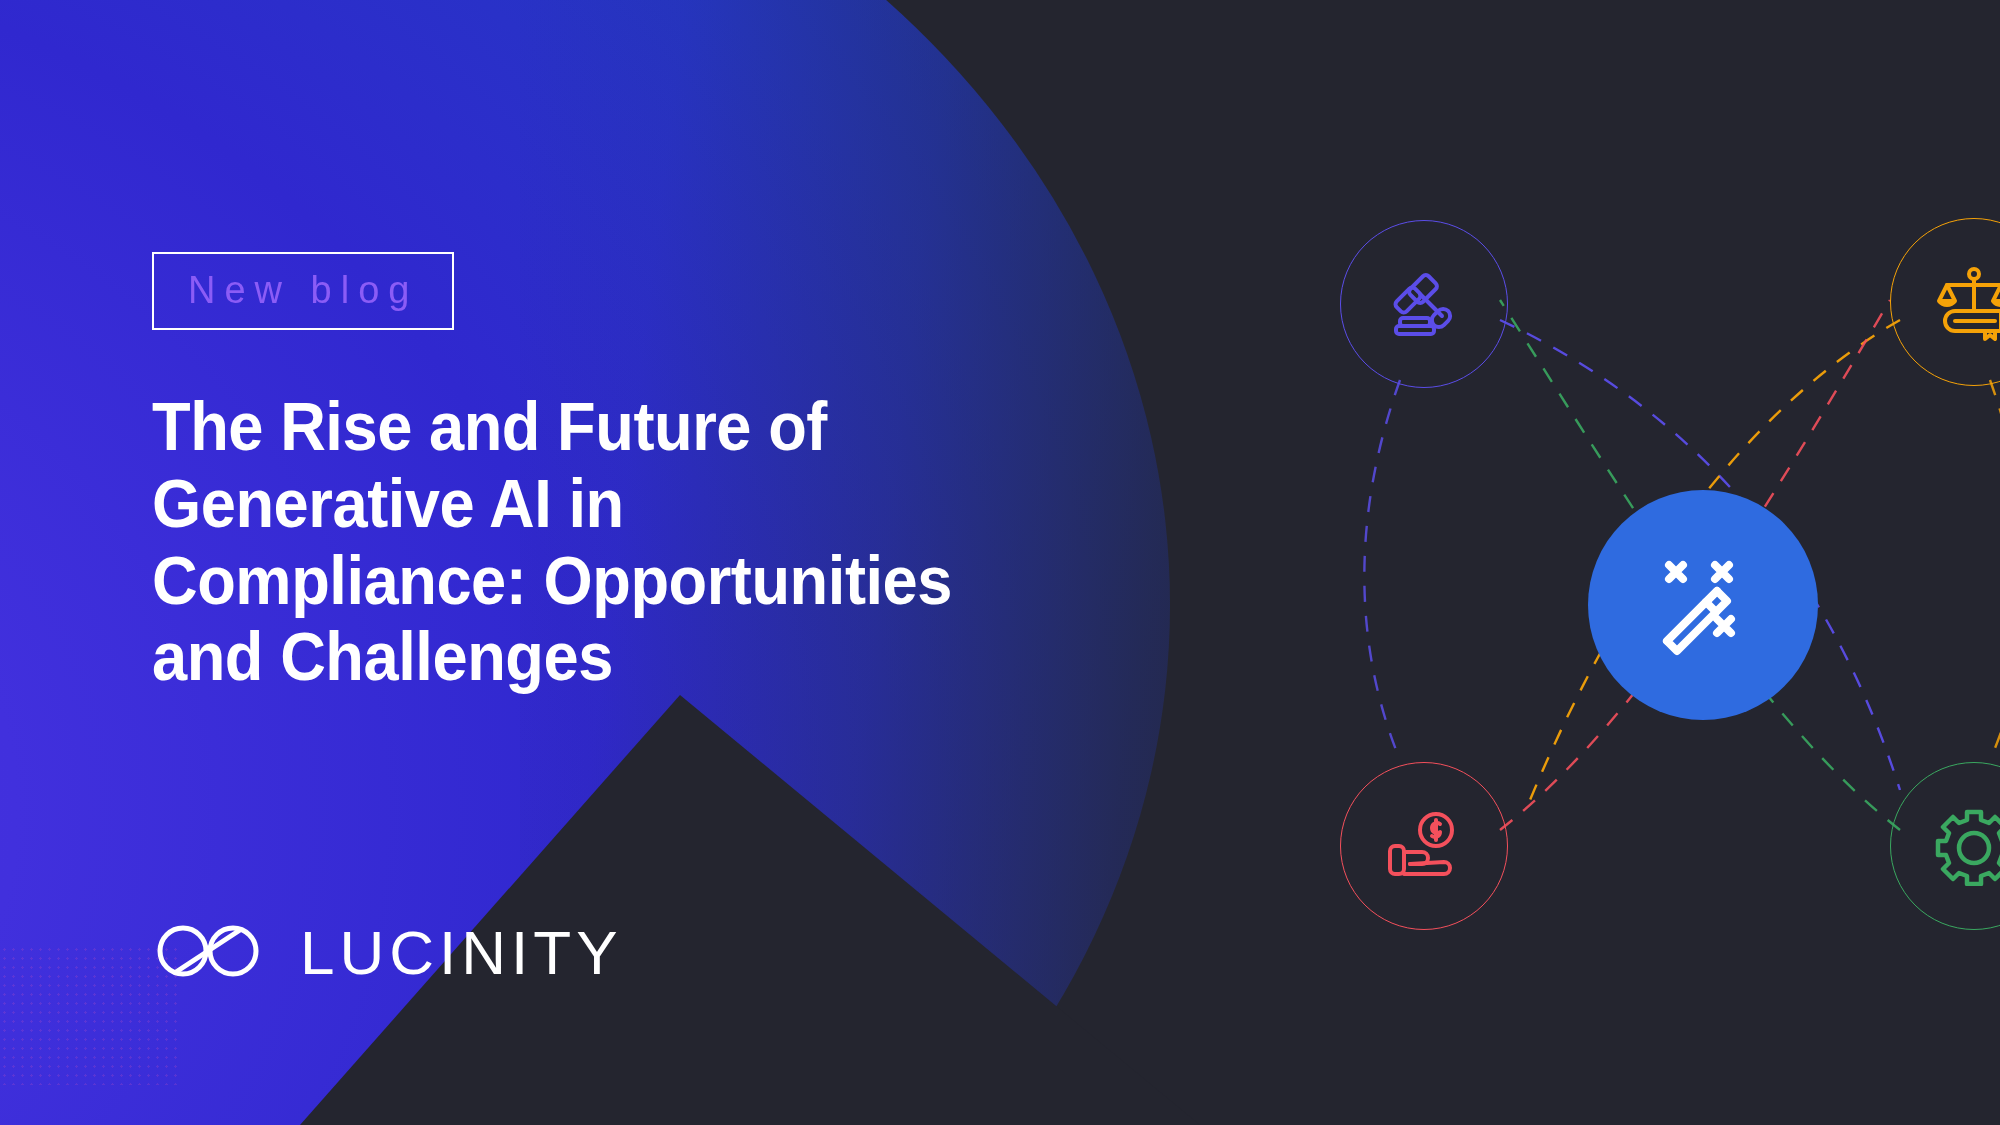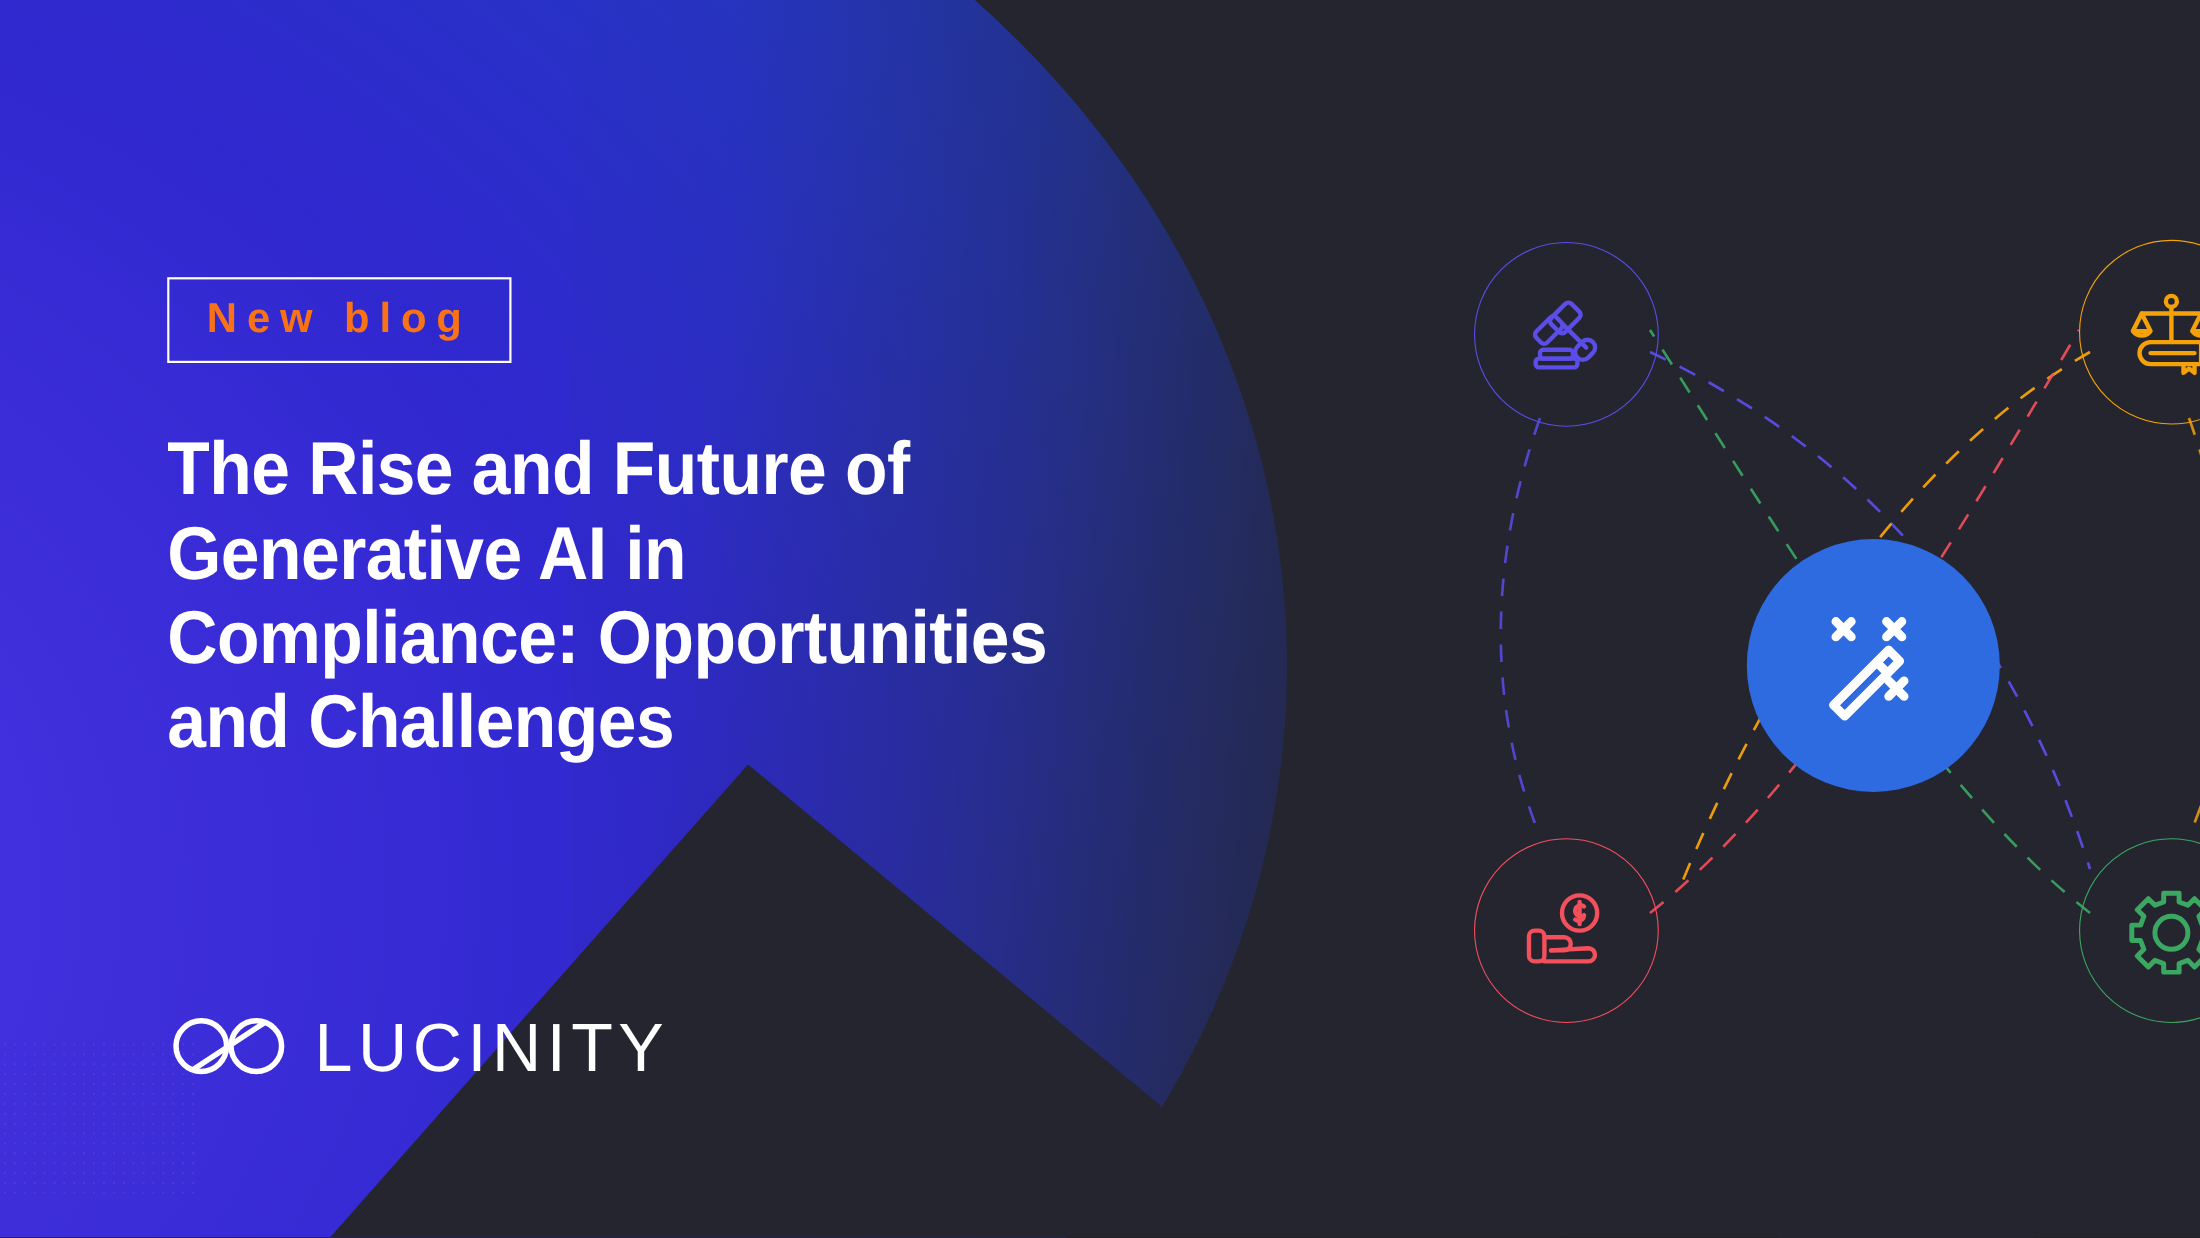--- a/index.html
+++ b/index.html
@@ -113,23 +113,23 @@
     height: 100%;
   }
 
   .badge {
     position: absolute;
     top: 252px;
     left: 0;
     display: inline-block;
     border: 2px solid #ffffff;
     padding: 17px 34px 19px 34px;
-    color: #f97316;
+    color: #8b5cf6;
     font-size: 38px;
-    font-weight: 700;
+    font-weight: 400;
     letter-spacing: 9px;
     line-height: 1;
     white-space: nowrap;
   }
 
   .headline {
     position: absolute;
     top: 388px;
     left: 0;
     width: 1060px;
@@ -144,21 +144,21 @@
   }
   .headline .ln { display: block; }
 
   
   .logo {
     position: absolute;
     left: 0;
     top: 920px;
     display: flex;
     align-items: center;
-    gap: 22px;
+    gap: 36px;
   }
   .logo-mark { display: block; }
   .logo-word {
     color: #ffffff;
     font-size: 62px;
     font-weight: 300;
     letter-spacing: 5px;
     line-height: 1;
     white-space: nowrap;
   }

